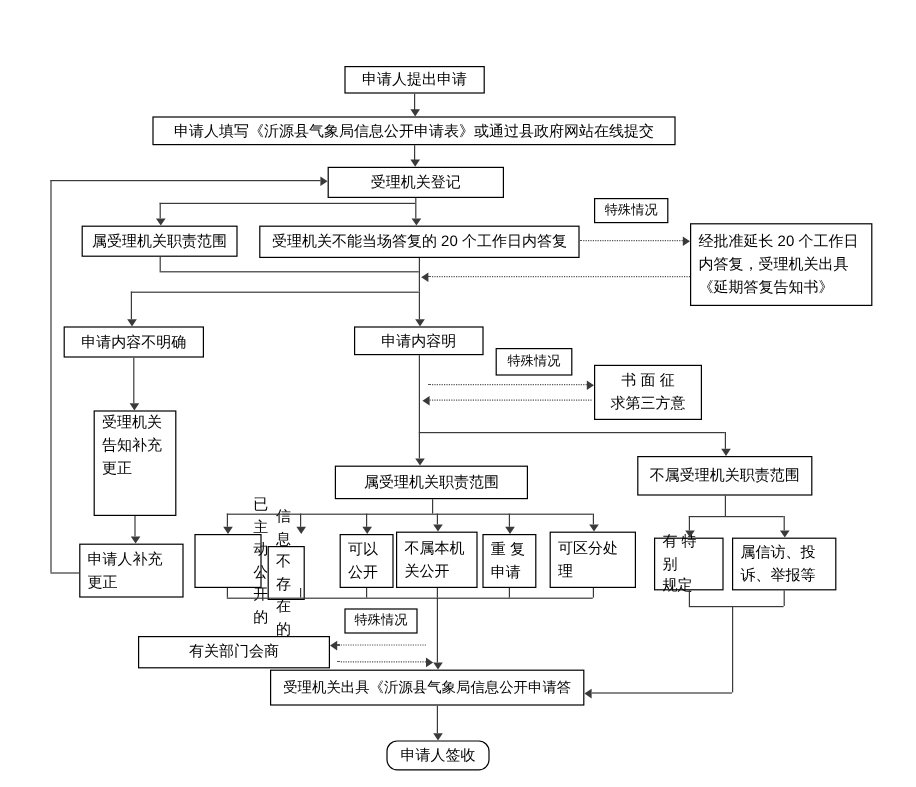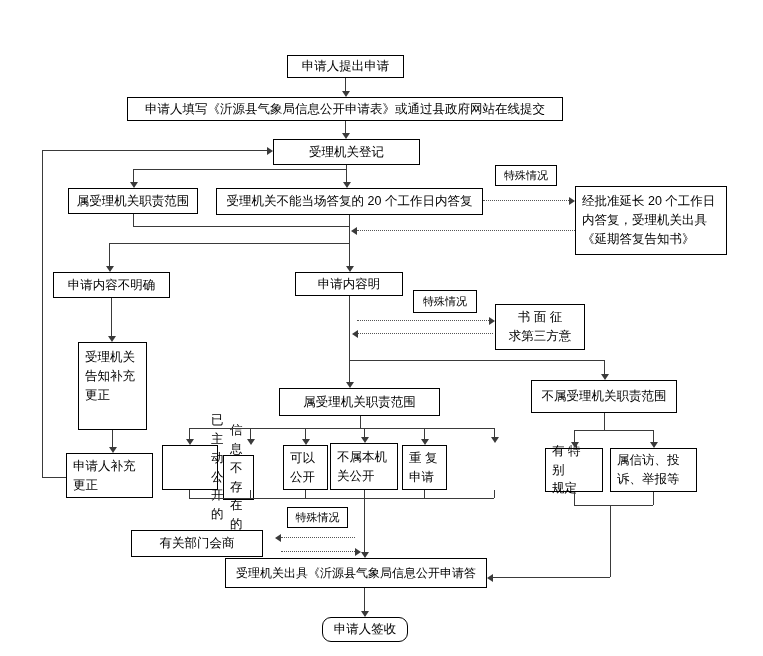--- a/index.html
+++ b/index.html
@@ -2,21 +2,21 @@
 <html><head>
 <meta charset="utf-8">
 <style>
   html,body{margin:0;padding:0;background:#ffffff;}
   .canvas{position:relative;width:763px;height:656px;background:#ffffff;
           font-family:"Liberation Sans","DejaVu Sans",sans-serif;color:#000;overflow:hidden;}
   .node{position:absolute;box-sizing:border-box;border:1px solid #000;background:#fff;
         display:flex;align-items:center;justify-content:center;text-align:center;
         font-size:12.5px;line-height:1.5;white-space:pre-line;padding:0 3px;}
   .node.left{justify-content:flex-start;text-align:left;padding:0 6px;}
-  .node.top{align-items:flex-start;padding-top:5px;}
+  .node.top{align-items:flex-start;}
   .node.sm{font-size:11px;line-height:1.2;}
   .node.fs12{font-size:12px;}
   .ln{position:absolute;background:#3a3a3a;}
   .lnd{position:absolute;border-top:1px dotted #555;height:0;background:none;}
   .ar{position:absolute;width:0;height:0;}
   .ar.d{border-left:4px solid transparent;border-right:4px solid transparent;border-top:6px solid #3a3a3a;}
   .ar.r{border-top:4px solid transparent;border-bottom:4px solid transparent;border-left:6px solid #3a3a3a;}
   .ar.l{border-top:4px solid transparent;border-bottom:4px solid transparent;border-right:6px solid #3a3a3a;}
 </style>
 </head>
@@ -46,25 +46,27 @@
   <div class="node left" style="left:162px;top:445px;width:55px;height:45px;padding-left:48px;">已主动
 公开的</div>
   <div class="node left" style="left:223px;top:455px;width:31px;height:45px;">信息不
 存在的</div>
   <div class="node left" style="left:283px;top:445px;width:45px;height:45px;">可以
 公开</div>
   <div class="node left" style="left:330px;top:443px;width:68px;height:47px;">不属本机
 关公开</div>
   <div class="node left" style="left:402px;top:445px;width:45px;height:45px;">重 复
 申请</div>
+  <div class="node left" style="left:458px;top:443px;width:72px;height:47px;">可区分处
+理</div>
   <div class="node left" style="left:545px;top:448px;width:58px;height:44px;">有 特 别
 规定</div>
   <div class="node left" style="left:610px;top:448px;width:87px;height:44px;">属信访、投
 诉、举报等</div>
-  <div class="node" style="left:131px;top:530px;width:132px;height:27px;">有关部门会商</div>
+  <div class="node" style="left:115px;top:530px;width:160px;height:27px;">有关部门会商</div>
   <div class="node fs12" style="left:225px;top:558px;width:262px;height:30px;">受理机关出具《沂源县气象局信息公开申请答</div>
   <div class="node" style="left:322px;top:617px;width:86px;height:25px;border-radius:9px;">申请人签收</div>
 
   <div class="node sm" style="left:495px;top:165px;width:62px;height:21px;">特殊情况</div>
   <div class="node sm" style="left:413px;top:290px;width:64px;height:23px;">特殊情况</div>
   <div class="node sm" style="left:287px;top:507px;width:61px;height:21px;">特殊情况</div>
 
   <div class="ln" style="left:345px;top:78px;width:1px;height:14px;"></div>
   <div class="ar d" style="left:342px;top:91px;"></div>
   <div class="ln" style="left:345px;top:121px;width:1px;height:13px;"></div>

